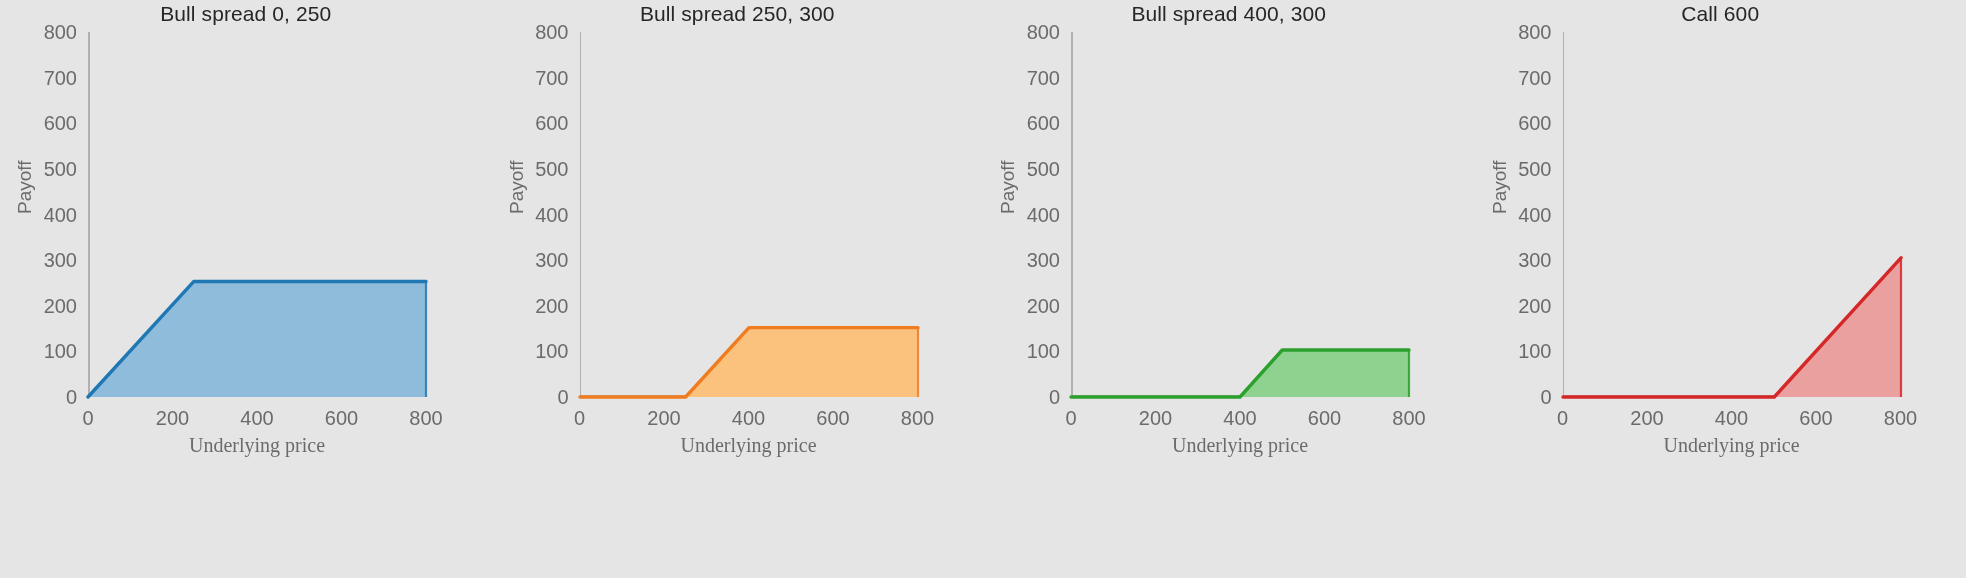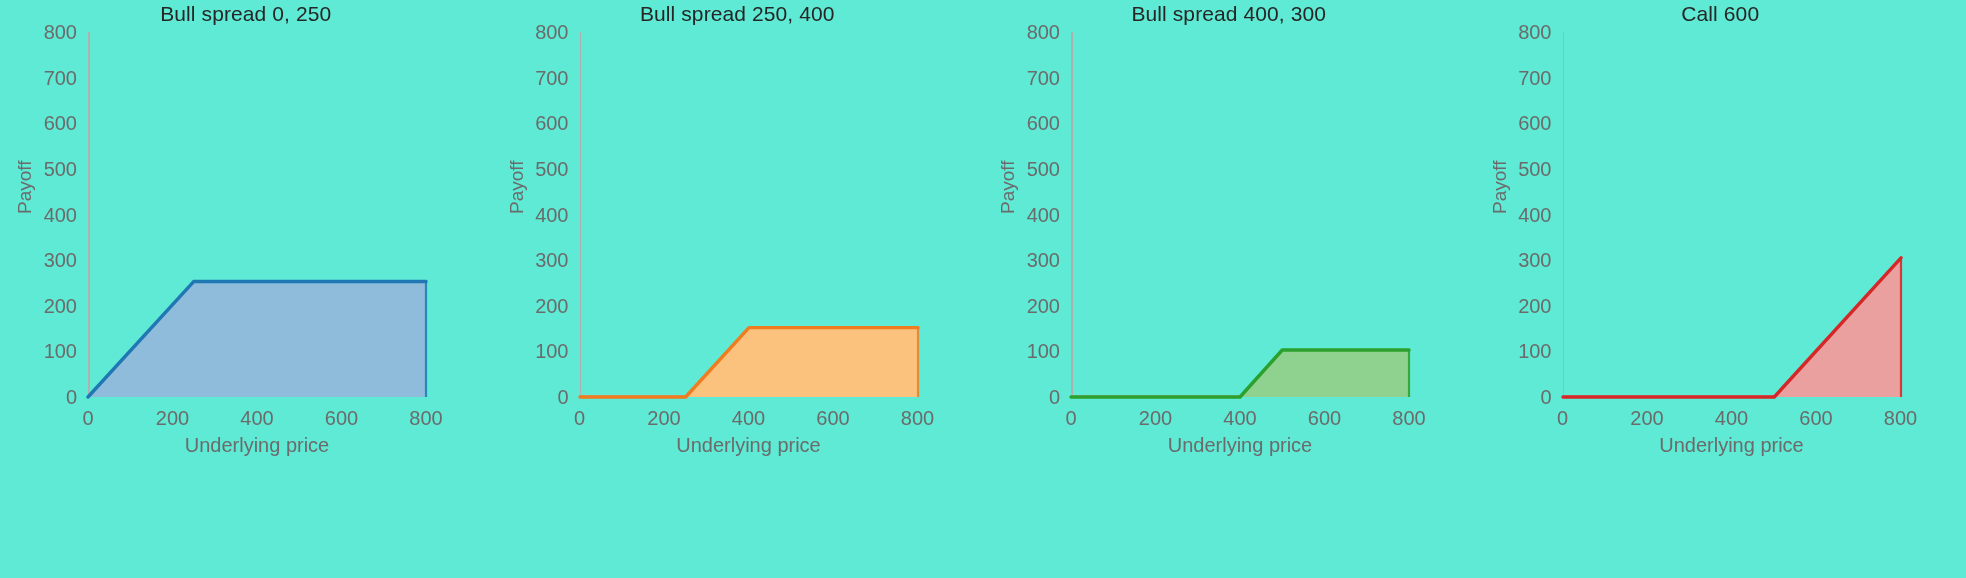--- a/index.html
+++ b/index.html
@@ -1,26 +1,26 @@
 <!DOCTYPE html>
 <html><head>
 <meta charset="utf-8">
 <style>
   html,body{margin:0;padding:0;background:#ffffff;}
   body{width:1966px;height:578px;font-family:"Liberation Sans",sans-serif;overflow:hidden;}
-  .figure{position:relative;width:1966px;height:578px;background:#5eead4;display:flex;}
+  .figure{position:relative;width:1966px;height:578px;background:#e5e5e5;display:flex;}
   .panel{position:relative;width:491.5px;height:578px;}
   .panel-title{position:absolute;top:2px;left:0;width:100%;text-align:center;font-size:21px;color:#262626;letter-spacing:0.1px;}
   .plot-wrap{position:absolute;left:88px;top:32px;width:338px;height:365px;}
   .axes{position:absolute;left:0;top:0;width:100%;height:100%;}
   .spine-left{position:absolute;left:0;top:0;width:1.6px;height:100%;background:#b0b0b0;}
   .spine-bottom{position:absolute;left:0;bottom:0;height:1.6px;width:100%;background:#b0b0b0;}
   .ytick-label{position:absolute;right:100%;margin-right:11px;transform:translateY(-50%);font-size:20px;color:#6b6b6b;white-space:nowrap;}
   .xtick-label{position:absolute;top:100%;margin-top:10px;transform:translateX(-50%);font-size:20px;color:#6b6b6b;white-space:nowrap;}
-  .xaxis-label{position:absolute;left:88px;top:434px;width:338px;text-align:center;font-size:20px;color:#6b6b6b;}
+  .xaxis-label{position:absolute;left:88px;top:434px;width:338px;text-align:center;font-size:20px;color:#6b6b6b;font-family:Liberation Serif, serif;}
   .yaxis-label{position:absolute;left:14px;top:214px;font-size:19px;color:#6b6b6b;transform:rotate(-90deg);transform-origin:left top;white-space:nowrap;}
   .series-svg{position:absolute;left:0;top:0;overflow:visible;}
 </style>
 </head>
 <body>
 
 <div class="figure">
 
   <div class="panel">
     <div class="panel-title">Bull spread 0, 250</div>
@@ -47,21 +47,21 @@
     <svg class="series-svg" width="338" height="365">
           <polygon points="0.00,365.00 105.63,249.57 338.00,249.57 338.00,365.00 0.00,365.00" fill="#8fbcdb"></polygon>
           <polyline points="0.00,365.00 105.63,249.57 338.00,249.57" fill="none" stroke="#1f77b4" stroke-width="3.4" stroke-linejoin="round" stroke-linecap="round"></polyline>
           <line x1="338" y1="249.56875000000002" x2="338" y2="365" stroke="#1f77b4" stroke-width="2.2" opacity="0.85"></line>
         </svg>
       </div>
     <div class="xaxis-label">Underlying price</div>
   </div>
 
   <div class="panel">
-    <div class="panel-title">Bull spread 250, 400</div>
+    <div class="panel-title">Bull spread 250, 300</div>
     <div class="yaxis-label">Payoff</div>
     <div class="plot-wrap">
       <div class="axes">
         <div class="spine-left"></div>
         <div class="spine-bottom"></div>
       <div class="ytick-label" style="top: 365px;">0</div>
           <div class="ytick-label" style="top: 319.375px;">100</div>
           <div class="ytick-label" style="top: 273.75px;">200</div>
           <div class="ytick-label" style="top: 228.125px;">300</div>
           <div class="ytick-label" style="top: 182.5px;">400</div>

